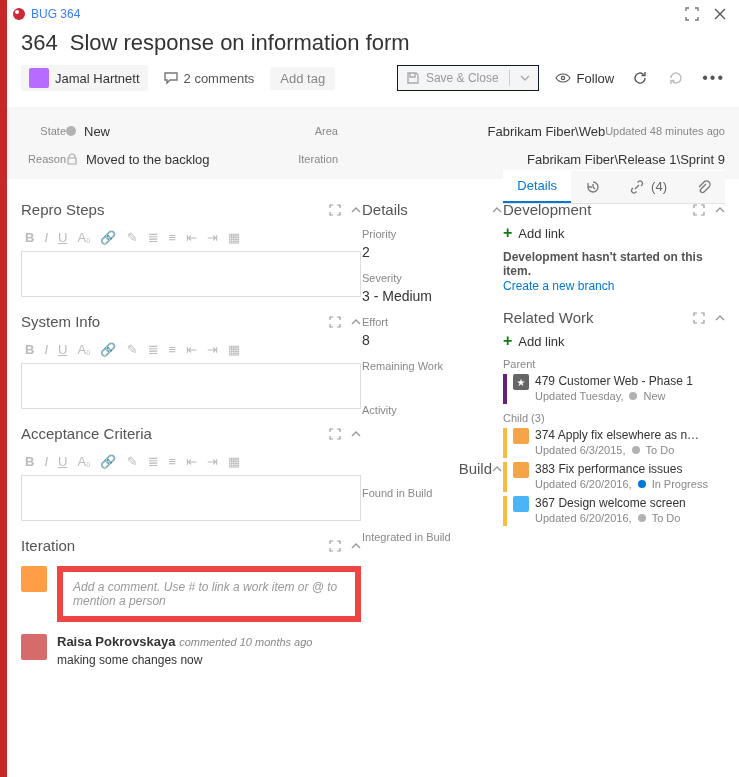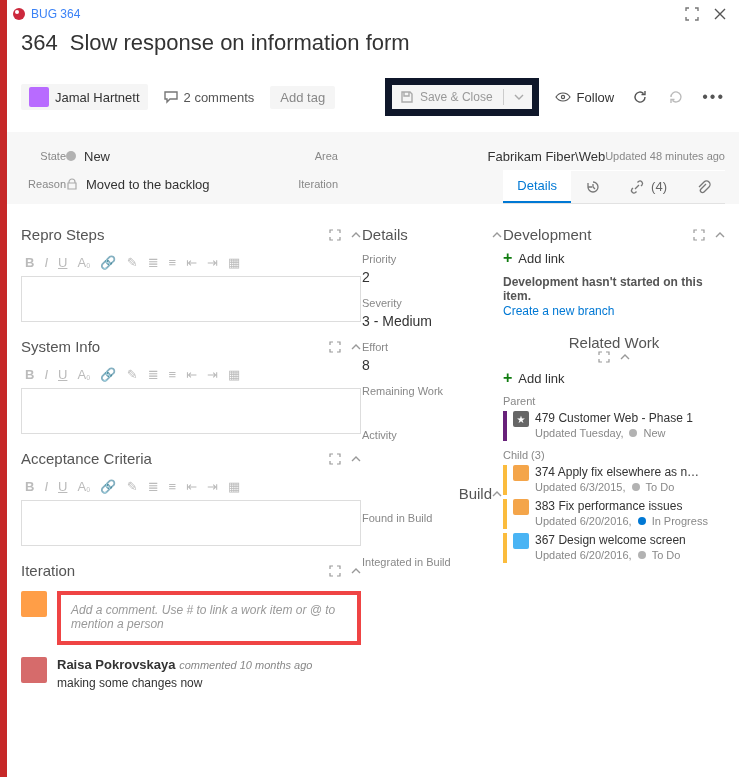--- a/index.html
+++ b/index.html
@@ -41,34 +41,34 @@
   .ic { display: inline-flex; align-items: center; justify-content: center; }
   .ic svg { display: block; }
 
   .header { padding: 2px 14px 4px 14px; }
   .title-line { display: flex; align-items: baseline; gap: 12px; font-weight: 300; }
   .title-line .wid { font-size: 22px; color: #333; }
   .title-line .wtitle { font-size: 22px; color: #333; }
 
   .toolbar {
     display: flex; align-items: center; gap: 16px;
-    margin-top: 22px;
+    margin-top: 9px;
   }
   .assignee { display: flex; align-items: center; gap: 6px; background:#f5f5f5; padding:3px 8px; border-radius: 2px;}
   .avatar {
     width: 20px; height: 20px; border-radius: 2px;
     display: inline-block; background: #b86bff;
   }
   .avatar.a2 { background: #ff9e47; }
   .avatar.a3 { background: #d66b6b; }
   .comments { display: flex; align-items: center; gap: 6px; color:#555; }
   .add-tag { color:#888; background:#f5f5f5; padding:4px 10px; border-radius:2px; }
   .spacer { flex:1; }
   .saveclose {
-    background:#f5f5f5; border:7px solid #0f172a; color:#999;
+    background:#f5f5f5; border:1px solid #0f172a; color:#999;
     padding:4px 8px; display:flex; align-items:center; gap:6px;
     font-size:12px;
   }
   .saveclose .vline { width:1px; height:16px; background:#ccc; margin:0 4px; }
   .follow { display:flex; align-items:center; gap:6px; color:#333; }
   .icon-btn { display:inline-flex; align-items:center; justify-content:center; width:20px; height:20px; color:#555;}
   .toolbar .dots { font-size:16px; color:#555; letter-spacing:2px; }
 
   .meta-bar {
     background:#f7f7f7;
@@ -132,21 +132,21 @@
   .cb-purple { background:#68217a; }
   .cb-yellow { background:#fbbc3d; }
   .type-icon { width:16px; height:16px; display:inline-flex; align-items:center; justify-content:center; background:#666; color:#fff; font-size:10px; border-radius:2px; position:relative; top:0px;}
   .rel-body { flex:1; }
   .rel-title { white-space:nowrap; overflow:hidden; text-overflow:ellipsis; }
   .rel-meta { color:#888; font-size:11px; display:flex; align-items:center; gap:6px; margin-top:2px;}
   .dot-g { width:8px; height:8px; border-radius:50%; background:#b2b2b2; display:inline-block;}
   .dot-b { width:8px; height:8px; border-radius:50%; background:#0078d4; display:inline-block;}
 
   .discussion-input {
-    border:4px solid #ef4444; padding:8px 10px; font-size:12px; color:#999; font-style:italic;
+    border:6px solid #ef4444; padding:8px 10px; font-size:12px; color:#999; font-style:italic;
     min-height:54px;
   }
   .disc-row { display:flex; gap:10px; margin-top:12px; }
   .disc-row .avatar { width:26px; height:26px; flex-shrink:0; }
   .comment-author { font-size:13px; font-weight:600; }
   .comment-meta { font-size:11px; color:#888; font-style:italic; }
   .comment-text { font-size:12px; margin-top:4px; }
 
   .small-avatar { width:16px; height:16px; display:inline-block; border-radius:2px; }
   .sa1 { background:#f4a54a; }
@@ -476,21 +476,21 @@
           </span>
       </span>
     </div>
     <div class="add-link">
       <span class="plus">+</span>
       <span>Add link</span>
     </div>
     <div class="dev-text">Development hasn't started on this item.</div>
     <a class="link" href="#">Create a new branch</a>
 
-    <div class="section-head" style="margin-top:16px;flex-direction:column;">
+    <div class="section-head" style="margin-top:16px;">
       <span class="title">Related Work</span>
       <span class="icons">
         <span class="ic">
             <svg width="12" height="12" viewBox="0 0 12 12">
               <path fill="none" stroke="#999" stroke-width="1.2" d="M1 4V1h3 M11 4V1H8 M1 8v3h3 M11 8v3H8"></path>
             </svg>
           </span>
         <span class="ic">
             <svg width="10" height="10" viewBox="0 0 10 10">
               <path fill="none" stroke="#999" stroke-width="1.4" d="M1 7l4-4 4 4"></path>

